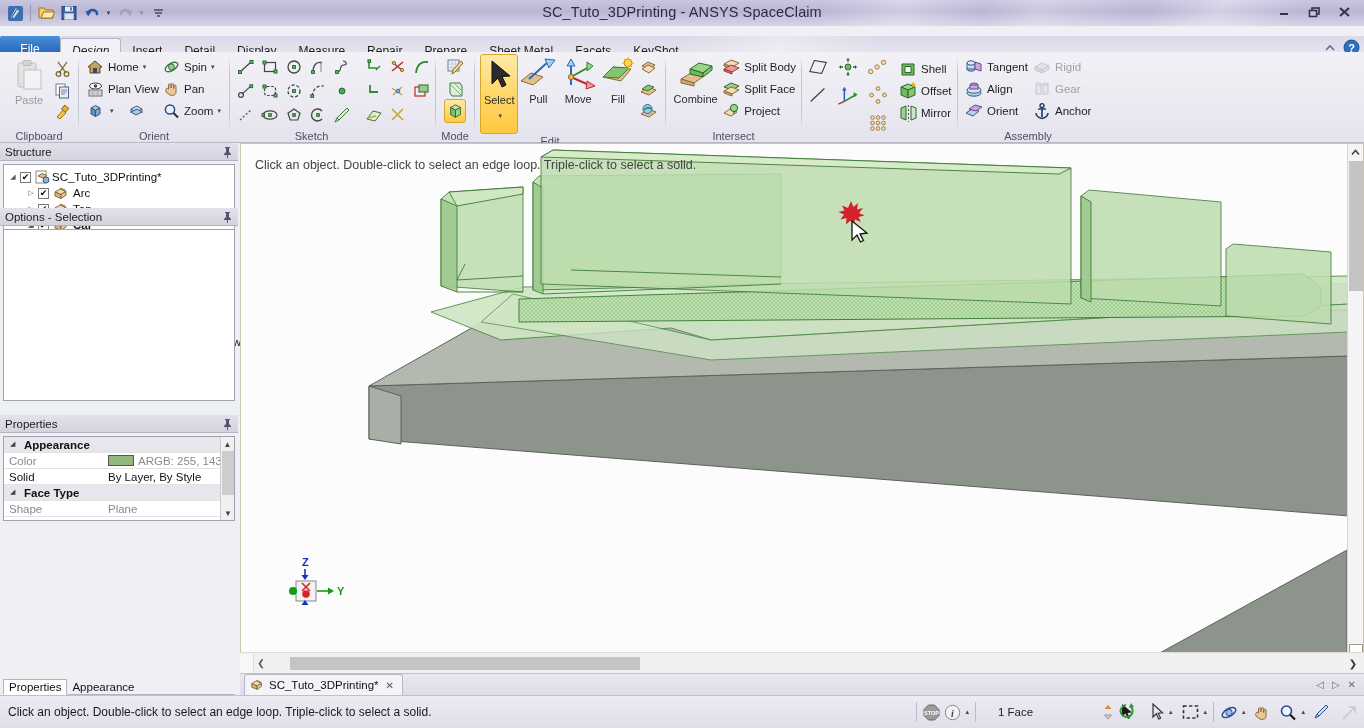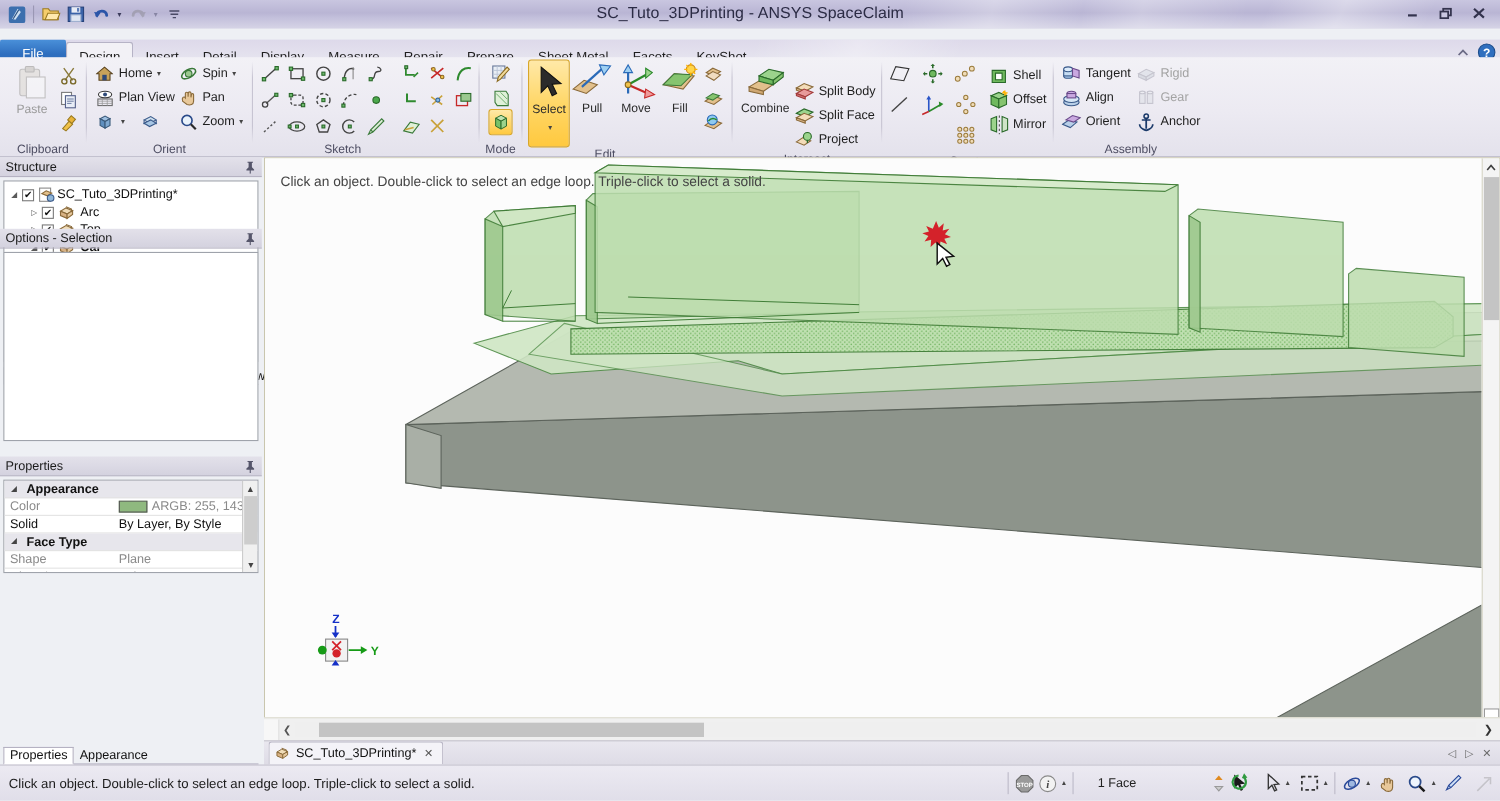--- a/index.html
+++ b/index.html
@@ -58,21 +58,21 @@
     font-size:12px; color:#1e1e1e; white-space:nowrap;
   }
   .tab.file {
     background: linear-gradient(180deg,#4a90d9 0%,#2f6fbf 50%,#2a67b5 100%);
     color:#fff; height:26px; width:60px; justify-content:center; font-size:12px;
     border-radius: 2px 2px 0 0;
   }
   .tab.active {
     background:#f2f1f6;
     border:1px solid #b6b3c6; border-bottom:none;
-    border-radius:3px 3px 0 0; height:24px;
+    border-radius:3px 3px 0 0; height:24px;font-style:italic;
   }
   .helpbtns { position:absolute; right:4px; top:3px; display:flex; align-items:center; gap:6px; }
 
   
   .ribbon {
     position:absolute; left:0; top:52px; width:1364px; height:91px;
     background: linear-gradient(180deg,#f2f1f6 0%,#eceaf2 55%,#e4e2ec 100%);
     border-bottom:1px solid #b9b6c6;
     display:flex;
   }
@@ -674,21 +674,21 @@
         <div class="bigbtn" style="width:52px">
           <svg width="40" height="34" viewBox="0 0 40 34">
             <path d="M5 22 L15 16 L28 19 L18 26 Z" fill="#e2c08c" stroke="#8a6a3a"></path>
             <path d="M5 22 V26 L18 29 V26 Z" fill="#cfa772" stroke="#8a6a3a"></path>
             <path d="M14 12 L23 6 L36 9 L27 16 Z" fill="#9bd38c" stroke="#2a6a2a"></path>
             <path d="M14 12 V17 L27 20 V16 Z" fill="#6fb95e" stroke="#2a6a2a"></path>
             <path d="M36 9 V13 L27 20 V16 Z" fill="#86c46f" stroke="#2a6a2a"></path>
           </svg>
           <span class="lbl">Combine</span>
         </div>
-        <div class="col" style="margin-top:18px">
+        <div class="col" style="margin-top:2px">
           <div class="smallrow">
             <span class="iconcell">
               <svg width="19" height="19" viewBox="0 0 19 19">
                 <path d="M2 6 L9 2 L17 5 L10 9 Z" fill="#f3dcb8" stroke="#8a6a3a"></path>
                 <path d="M2 6 V8 L10 11 V9 Z" fill="#d8b183" stroke="#8a6a3a"></path>
                 <path d="M2 11 L9 7 L17 10 L10 14 Z" fill="#e89a9a" stroke="#a23a3a"></path>
                 <path d="M2 11 V13 L10 16 V14 Z" fill="#cf6f6f" stroke="#a23a3a"></path>
               </svg>
             </span>
             <span>Split Body</span>

